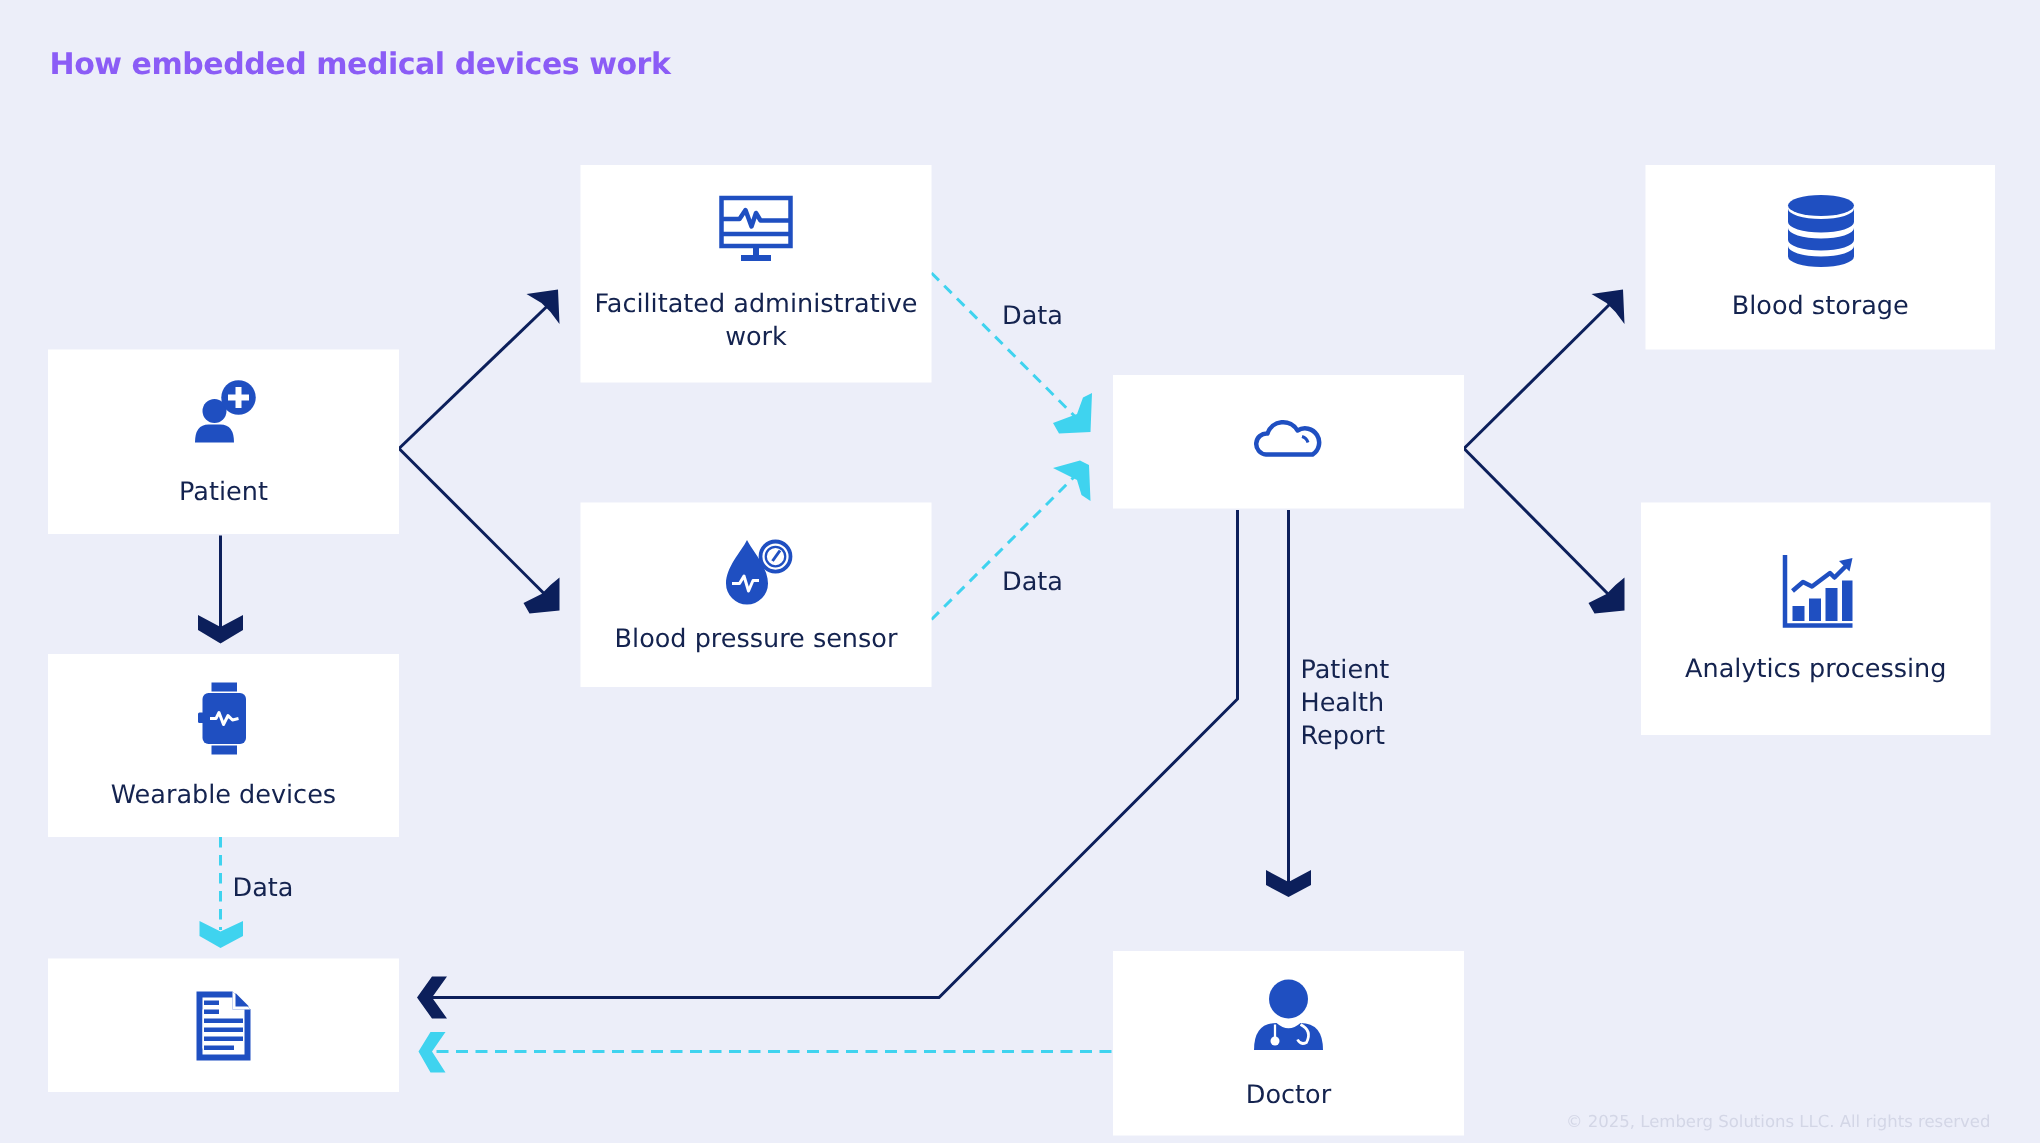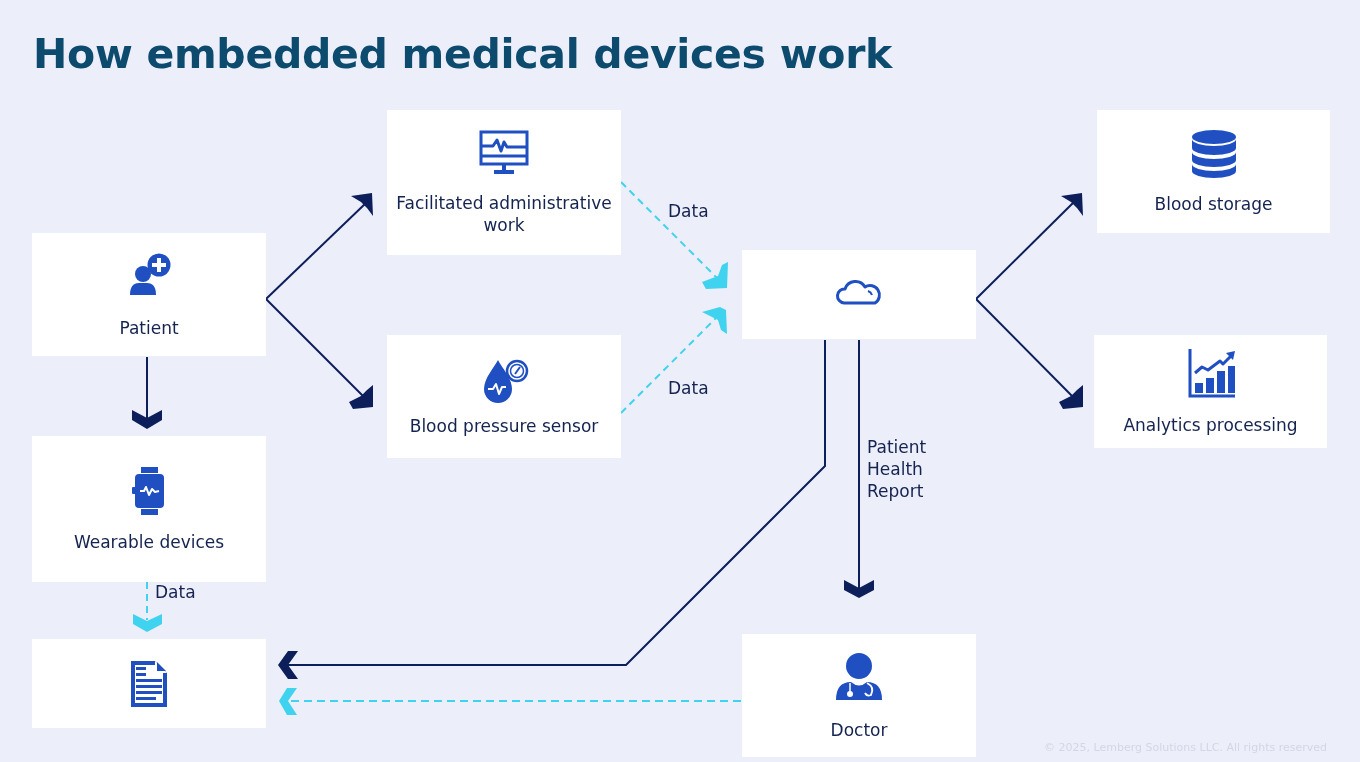--- a/index.html
+++ b/index.html
@@ -4,21 +4,21 @@
   <style>
     html, body { margin: 0; padding: 0; }
     body {
       width: 1360px; height: 762px; position: relative; overflow: hidden;
       background: #eceef9;
       font-family: "Liberation Sans", sans-serif;
       color: #14234f;
     }
     .title {
       position: absolute; left: 33px; top: 30px;
-      font-size: 41px; font-weight: bold; color: #0c4a6e;
+      font-size: 20px; font-weight: bold; color: #8b5cf6;
       font-family: "DejaVu Sans", sans-serif; letter-spacing: -0.3px;
     }
     .node {
       position: absolute; background: #ffffff;
       display: flex; flex-direction: column; align-items: center; justify-content: center;
     }
     .node .icon { width: 56px; height: 56px; display: block; }
     .node .label {
       font-size: 17px; color: #14234f; text-align: center; line-height: 22px;
       font-family: "DejaVu Sans", sans-serif; font-weight: normal;
@@ -138,21 +138,21 @@
   <svg class="icon" viewBox="0 0 56 56" style="margin-top:-2px;">
     <path d="M22,6 C18,14 8,24 8,35 A14,14 0 0 0 36,35 C36,24 26,14 22,6 Z" fill="#1f4fc1"></path>
     <polyline points="12,35 17,35 20,30 23,40 26,33 30,33" fill="none" stroke="#ffffff" stroke-width="2" stroke-linejoin="round"></polyline>
     <circle cx="41" cy="17" r="10" fill="#ffffff" stroke="#1f4fc1" stroke-width="2.5"></circle>
     <circle cx="41" cy="17" r="6.5" fill="none" stroke="#1f4fc1" stroke-width="1.5"></circle>
     <line x1="39" y1="20" x2="44" y2="13" stroke="#1f4fc1" stroke-width="2"></line>
   </svg>
   <div class="label" style="margin-top:5px;">Blood pressure sensor</div>
 </div>
 
-<div class="node" style="left:32px; top:436px; width:234px; height:146px;">
+<div class="node" style="left:32px; top:436px; width:234px; height:122px;">
   <svg class="icon" viewBox="0 0 56 56" style="margin-top:-2px;">
     <rect x="20" y="4" width="17" height="6" fill="#1f4fc1"></rect>
     <rect x="20" y="46" width="17" height="6" fill="#1f4fc1"></rect>
     <rect x="14" y="11" width="29" height="34" rx="4" fill="#1f4fc1"></rect>
     <rect x="11" y="24" width="4" height="7" rx="1" fill="#1f4fc1"></rect>
     <polyline points="19,28 23,28 25,24 28,32 31,26 34,29 38,28" fill="none" stroke="#ffffff" stroke-width="2" stroke-linejoin="round"></polyline>
   </svg>
   <div class="label" style="margin-top:12px;">Wearable devices</div>
 </div>
 
@@ -166,21 +166,21 @@
 <div class="node" style="left:1097px; top:110px; width:233px; height:123px;">
   <svg class="icon" viewBox="0 0 56 56" style="margin-top:-4px;">
     <ellipse cx="28" cy="12" rx="22" ry="7" fill="#1f4fc1"></ellipse>
     <path d="M6,14 L6,23 A22,7 0 0 0 50,23 L50,14 A22,7 0 0 1 6,14 Z" fill="#1f4fc1"></path>
     <path d="M6,27 L6,35 A22,7 0 0 0 50,35 L50,27 A22,7 0 0 1 6,27 Z" fill="#1f4fc1"></path>
     <path d="M6,39 L6,46 A22,7 0 0 0 50,46 L50,39 A22,7 0 0 1 6,39 Z" fill="#1f4fc1"></path>
   </svg>
   <div class="label" style="margin-top:12px;">Blood storage</div>
 </div>
 
-<div class="node" style="left:1094px; top:335px; width:233px; height:113px;">
+<div class="node" style="left:1094px; top:335px; width:233px; height:155px;">
   <svg class="icon" viewBox="0 0 56 56" style="margin-top:-2px;">
     <polyline points="7,3 7,50 52,50" fill="none" stroke="#1f4fc1" stroke-width="3"></polyline>
     <rect x="12" y="37" width="8" height="10" fill="#1f4fc1"></rect>
     <rect x="23" y="32" width="8" height="15" fill="#1f4fc1"></rect>
     <rect x="34" y="25" width="8" height="22" fill="#1f4fc1"></rect>
     <rect x="45" y="20" width="7" height="27" fill="#1f4fc1"></rect>
     <polyline points="12,27 19,21 25,24 37,15 40,18 49,9" fill="none" stroke="#1f4fc1" stroke-width="3" stroke-linejoin="round"></polyline>
     <path d="M43,7 L52,5 L50,14 Z" fill="#1f4fc1"></path>
   </svg>
   <div class="label" style="margin-top:12px;">Analytics processing</div>

